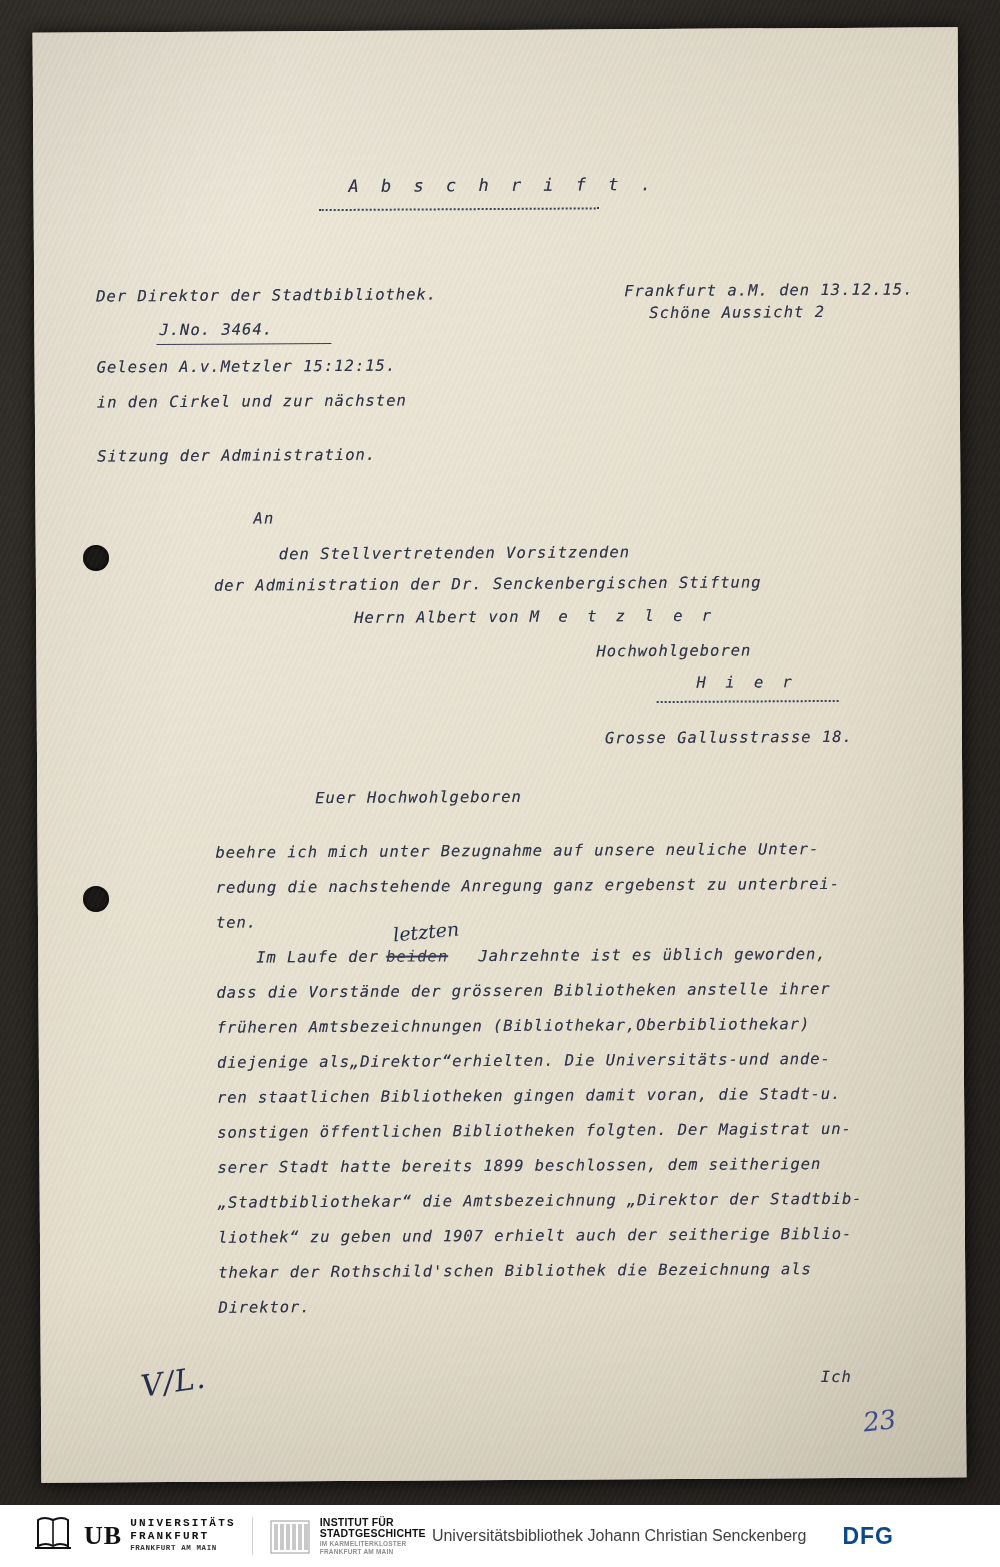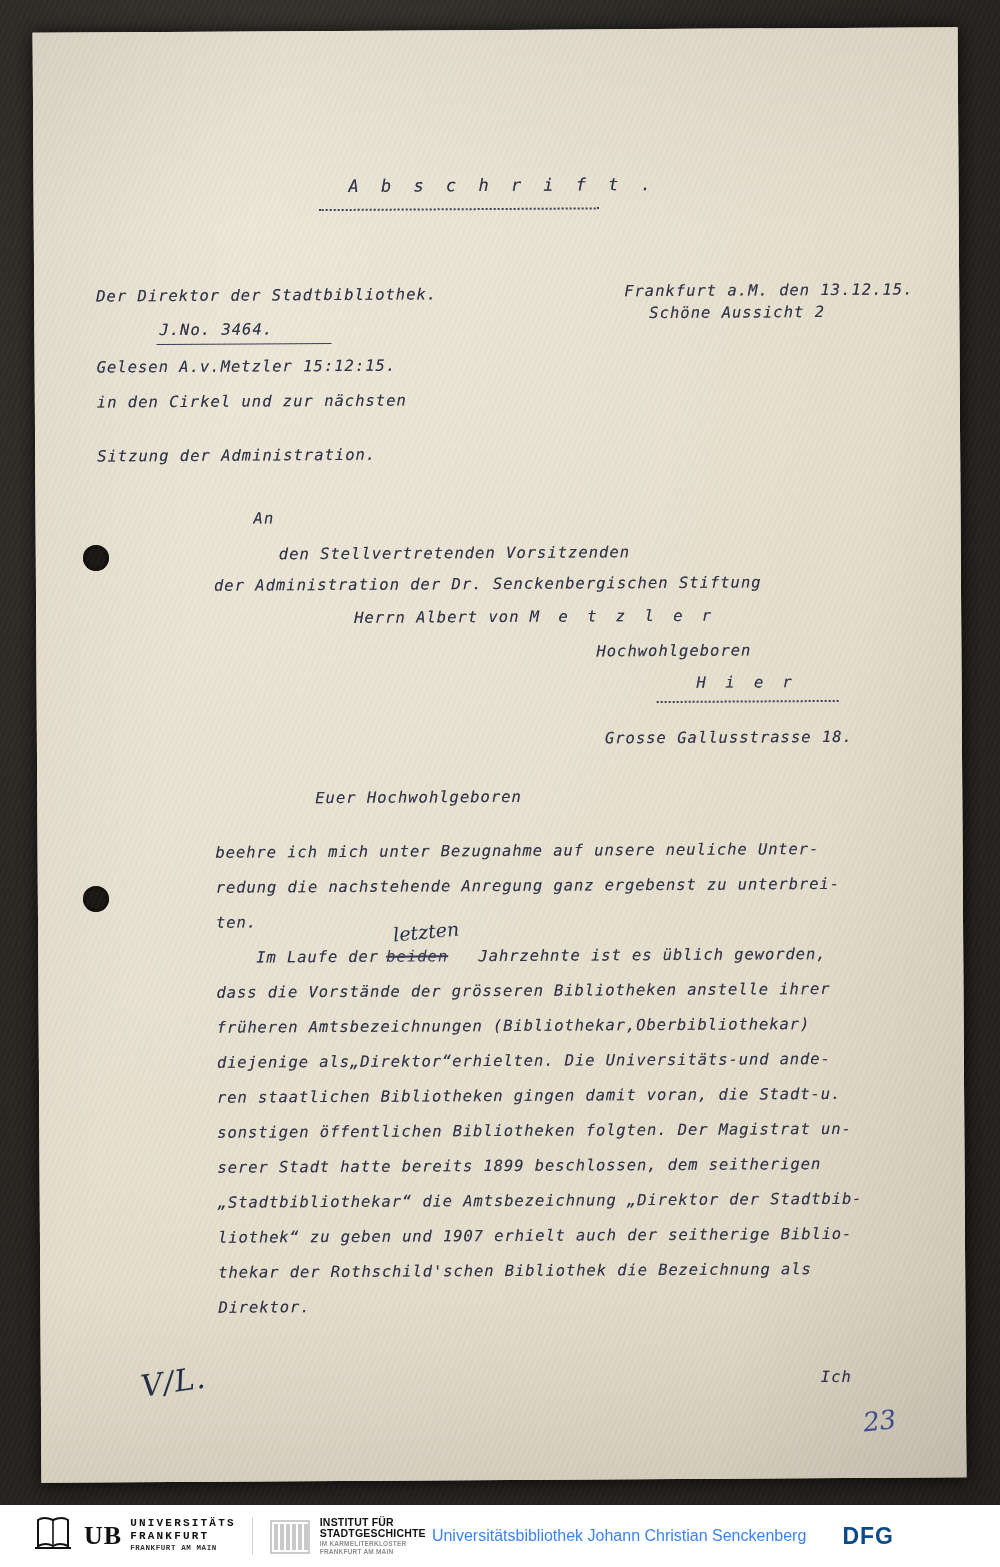--- a/index.html
+++ b/index.html
@@ -225,21 +225,21 @@
     font-weight: bold;
     color: #8e8e8e;
     letter-spacing: 0.2px;
     line-height: 8px;
   }
   #footer-center {
     flex: 1;
     text-align: center;
     font-family: "Liberation Sans", sans-serif;
     font-size: 16px;
-    color: #3b82f6;
+    color: #404040;
     margin-left: -30px;
   }
   #dfg-logo {
     margin-right: 26px;
     font-family: "Liberation Sans", sans-serif;
     font-weight: bold;
     font-size: 23px;
     letter-spacing: 1px;
     color: #0a4a8a;
   }

